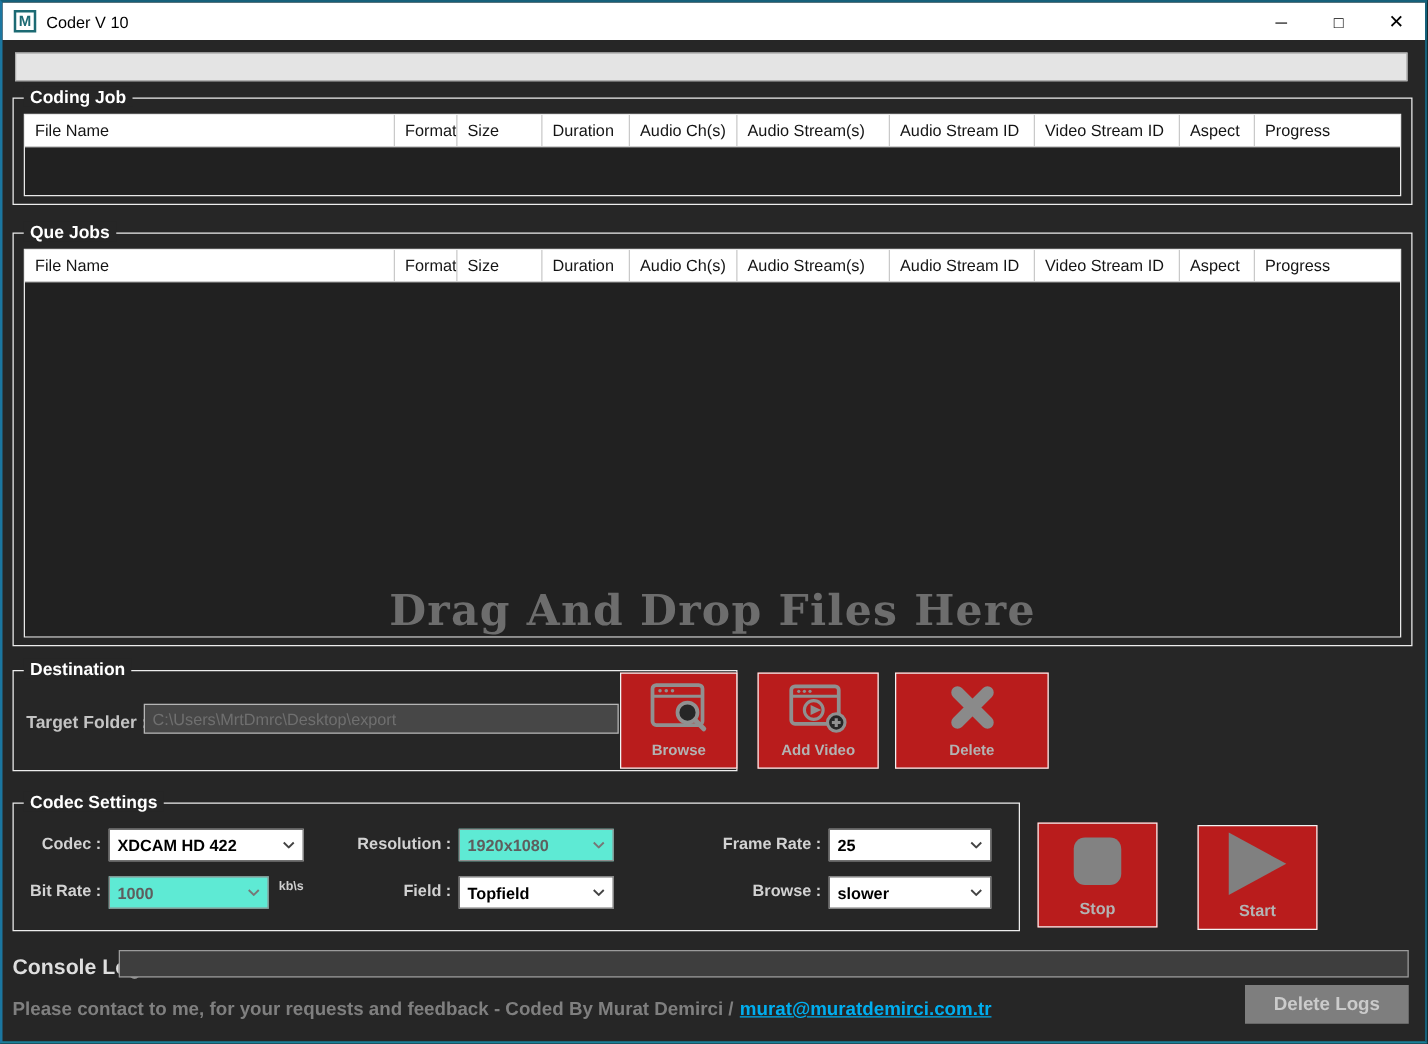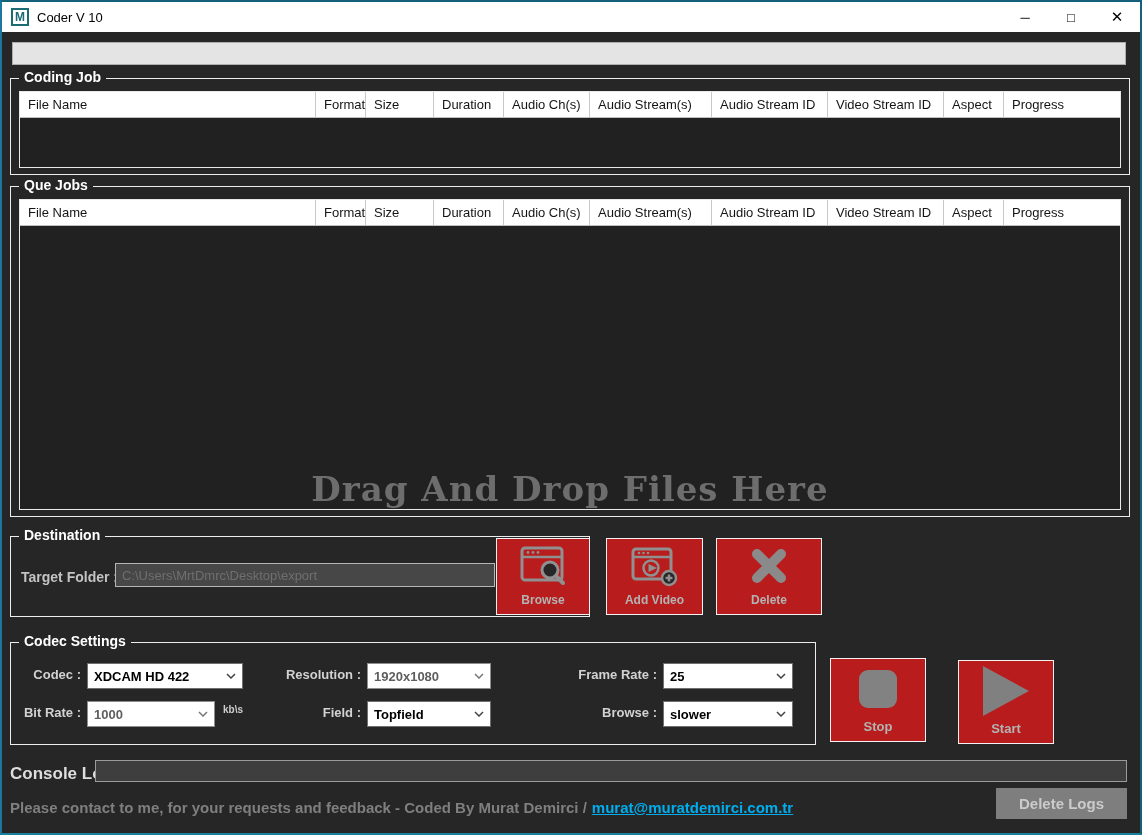--- a/index.html
+++ b/index.html
@@ -21,21 +21,21 @@
   .ctrl { width:46px; height:100%; display:flex; align-items:center; justify-content:center;
           color:#000; font-size:13px; cursor:default; }
   
   .group { position:absolute; border:1px solid #ededed; }
   .group-title { position:absolute; top:-10px; left:8px; padding:0 5px; background:#262626;
                  color:#ffffff; font-weight:bold; font-size:14px; white-space:nowrap; }
   
   .progress-strip { position:absolute; left:10px; top:40px; width:1114px; height:23px;
                     background:#e4e4e4; border:1px solid #aeaeae; }
   
-  .g-coding { left:8px; top:76px;  width:1120px; height:97px; }
+  .g-coding { left:8px; top:76px;  width:1120px; height:86px; }
   .g-que    { left:8px; top:184px; width:1120px; height:331px; }
   .job-table { position:absolute; left:8px; top:12px; width:1102px; bottom:6px;
                background:#1f1f1f; border:1px solid #e9e9e9; display:flex; flex-direction:column; }
   .thead { display:flex; background:#ffffff; height:26px; flex:none; border-bottom:1px solid #bfbfbf; }
   .hcell { height:100%; padding:5px 0 0 8px; font-size:13px; color:#141414;
            border-right:1px solid #c9c9c9; white-space:nowrap; overflow:hidden; }
   .tbody { flex:1; background:#212121; display:flex; align-items:flex-end; justify-content:center; }
   .dropzone-text { font-family:"DejaVu Serif", serif; font-weight:bold; font-size:34px;
                    color:#6d6d6d; letter-spacing:1px; }
   
@@ -45,31 +45,31 @@
   .dest-input { position:absolute; left:104px; top:26px; width:380px; height:24px;
                 background:#474747; border:1px solid #b5b5b5; color:#6f6f6f;
                 font-size:13px; padding:0 6px; font-family:"Liberation Sans",sans-serif; }
   
   .icon-button { position:absolute; background:#b91c1c; border:1px solid #f2f2f2;
                  display:flex; flex-direction:column; align-items:center; cursor:pointer; z-index:3; }
   .icon-button .ic { flex:1; display:flex; align-items:center; justify-content:center; width:100%; }
   .icon-button .cap { color:#b3b3b3; font-weight:bold; font-size:12px; padding-bottom:7px; }
   .b-browse { left:494px; top:536px; width:94px; height:77px; }
   .b-add    { left:604px; top:536px; width:97px; height:77px; }
-  .b-del    { left:714px; top:536px; width:106px; height:77px; }
+  .b-del    { left:714px; top:536px; width:123px; height:77px; }
   .b-stop   { left:828px; top:656px; width:96px; height:84px; }
   .b-start  { left:956px; top:658px; width:96px; height:84px; }
   .b-stop .cap, .b-start .cap { font-size:13px; }
   
   .g-codec { left:8px; top:640px; width:806px; height:103px; }
   .cs-lbl { position:absolute; text-align:right; color:#d2d2d2; font-weight:bold; font-size:13px; }
   .dd { position:absolute; height:22px; display:flex; align-items:center; padding:12px 6px;
         font-size:13px; font-weight:bold; cursor:pointer; }
   .dd-on  { background:#ffffff; border:1px solid #707070; color:#000; }
-  .dd-off { background:#ffffff; border:1px solid #8e8e8e; color:#5e5e5e; cursor:default; }
+  .dd-off { background:#5eead4; border:1px solid #8e8e8e; color:#5e5e5e; cursor:default; }
   .dd .chev { margin-left:auto; }
   .r1l { top:24px; } .r2l { top:62px; }
   .r1d { top:20px; } .r2d { top:58px; }
   .unit { position:absolute; left:212px; top:61px; color:#cfcfcf; font-weight:bold; font-size:10px; }
   
   .console-lbl { position:absolute; left:8px; top:762px; color:#dedede; font-weight:bold; font-size:17px; }
   .console-input { position:absolute; left:93px; top:758px; width:1032px; height:22px;
                    background:#3e3e3e; border:1px solid #9b9b9b; color:#cfcfcf;
                    font-size:12px; padding:0 5px; font-family:"Liberation Sans",sans-serif; }
   .footer-text { position:absolute; left:8px; top:797px; font-size:15px; font-weight:bold;

